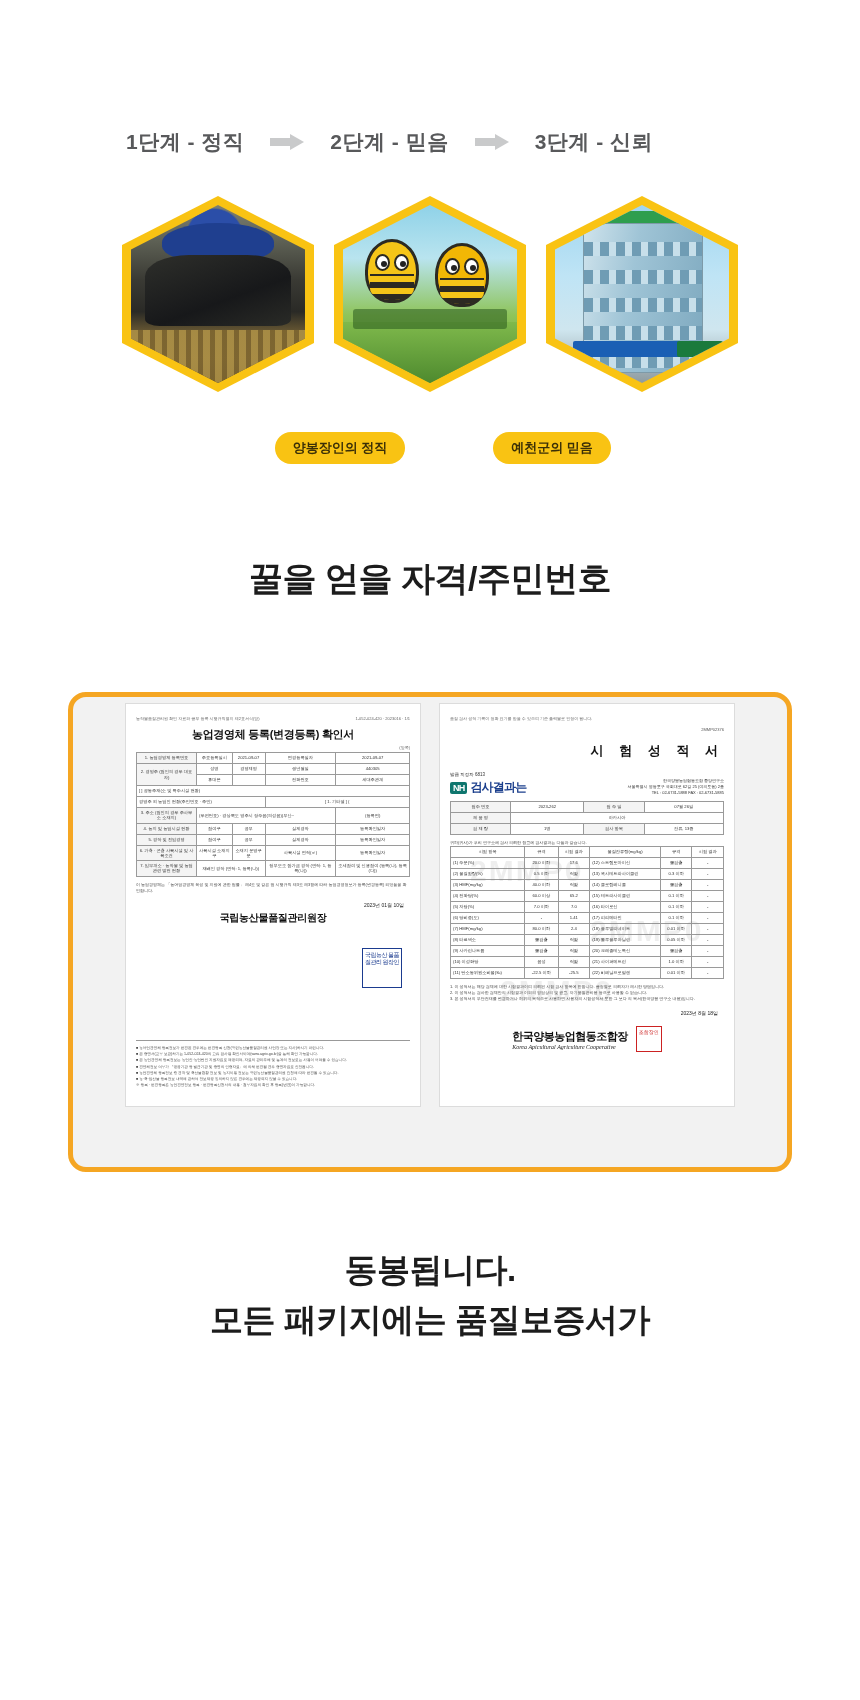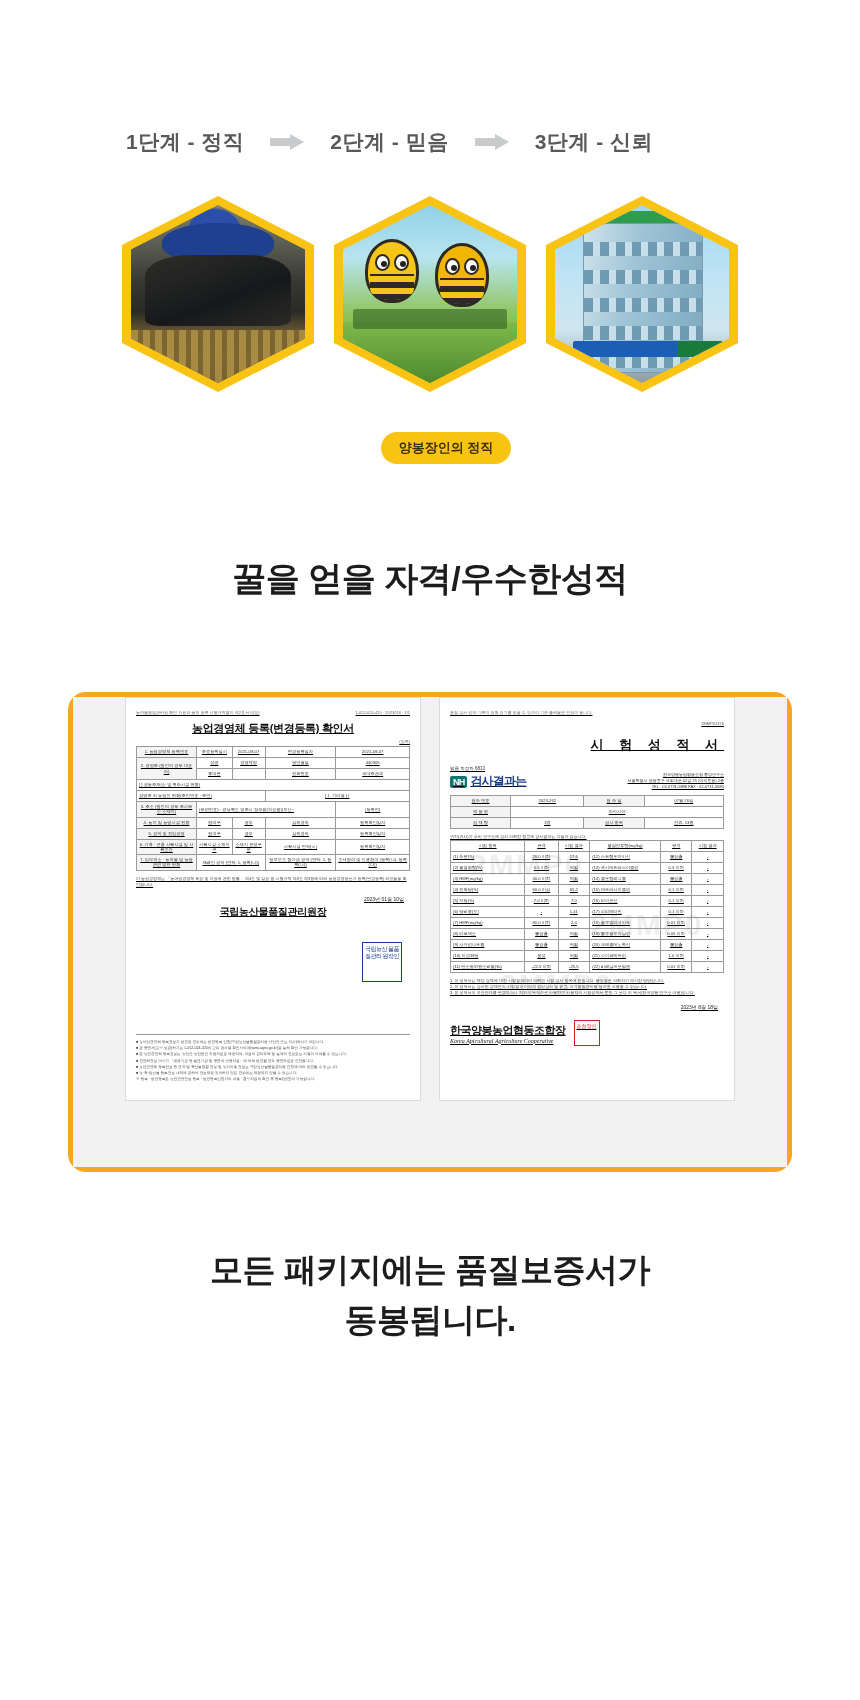--- a/index.html
+++ b/index.html
@@ -236,22 +236,21 @@
   
   .cert-panel {
     position: absolute;
     top: 692px;
     left: 68px;
     width: 724px;
     height: 480px;
     border: 5px solid #f5a623;
     border-radius: 18px;
     background: #f2f2f2;
-    padding: 0;
-    text-decoration: underline;
+    padding: 6px;
   }
   .cert-inner {
     width: 100%;
     height: 100%;
     background: #f2f2f2;
     display: flex;
     gap: 18px;
     justify-content: center;
     align-items: flex-start;
   }
@@ -377,21 +376,21 @@
     text-align: right;
     font-size: 4px;
     line-height: 1.5;
     color: #333;
   }
   .right-label { font-size: 4.5px; color: #333; margin-bottom: 2px; }
 
   .coop-sign {
     display: flex;
     align-items: center;
-    justify-content: flex-start;
+    justify-content: center;
     gap: 8px;
     margin-top: 10px;
   }
   .coop-sign .kr {
     font-size: 11px;
     font-weight: bold;
     color: #111;
     letter-spacing: -0.5px;
   }
   .coop-sign .en {
@@ -498,24 +497,27 @@
         <div class="sign2"></div>
       </div>
     </div>
   </div>
 </div>
 
 <div class="caption-row">
   <div class="caption-cell">
     <div class="caption-pill">양봉장인의 정직</div>
   </div>
+  <div class="caption-cell">
+    <div class="caption-pill">예천군의 믿음</div>
+  </div>
 </div>
 
 <div class="brand-block">
-  <div class="brand-heading">꿀을 얻을 자격/우수한성적</div>
+  <div class="brand-heading">꿀을 얻을 자격/주민번호</div>
 </div>
 
 <div class="cert-panel">
   <div class="cert-inner">
 
     <div class="cert-doc doc-left">
       <div class="doc-topline">
         <span>농작물품질관리원 확인 자료와 공부 등록 시행규칙별지 제2호서식(앞)</span>
         <span>1-052-024-420 · 2023016 · 1/1</span>
       </div>
@@ -772,15 +774,15 @@
           <div class="en">Korea Apicultural Agriculture Cooperative</div>
         </div>
         <div class="red-stamp">조합장인</div>
       </div>
     </div>
 
   </div>
 </div>
 
 <div class="bottom-text">
+  <div>동봉됩니다.</div>
   <div>모든 패키지에는 품질보증서가</div>
-  <div>동봉됩니다.</div>
 </div>
 
 </body></html>

